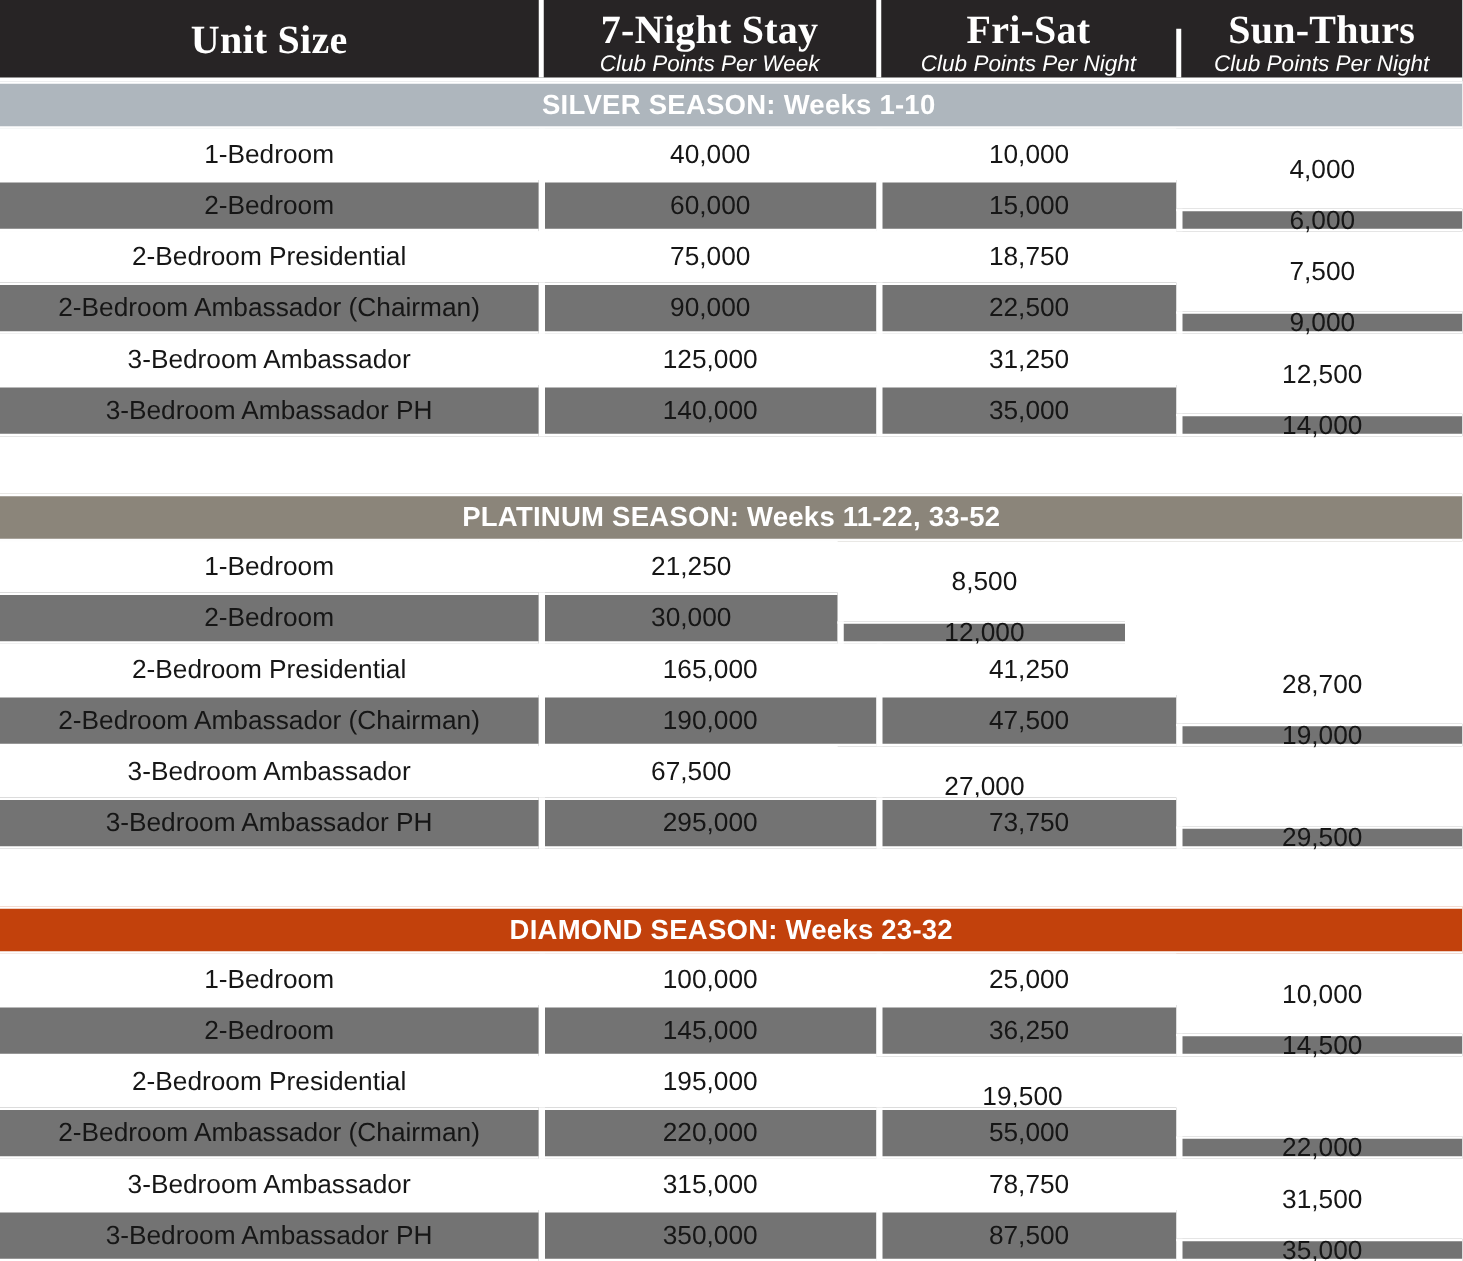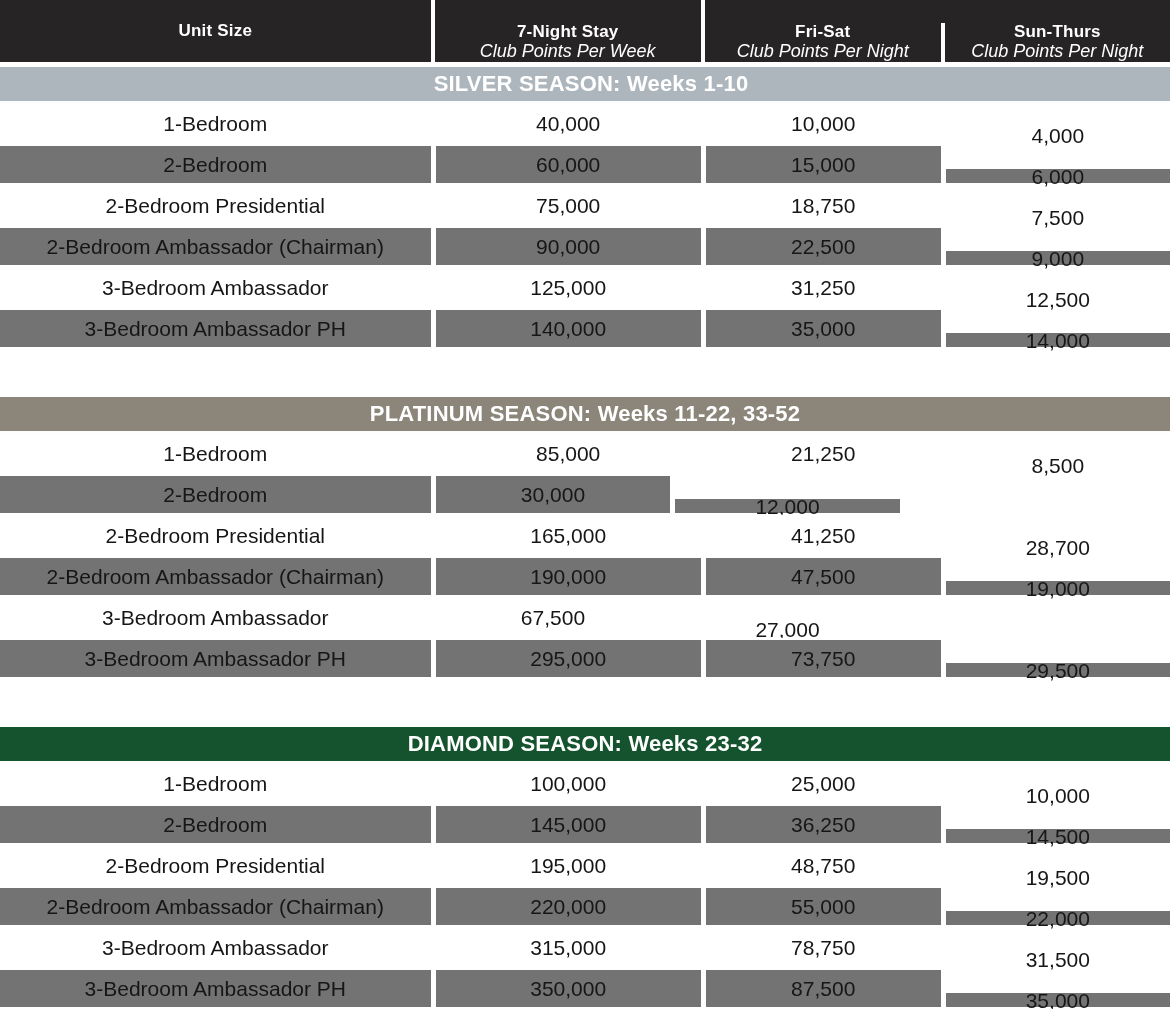--- a/index.html
+++ b/index.html
@@ -14,21 +14,21 @@
   .thead {
     display: flex; height: 62px;
     background: #272425; color: #ffffff;
     border-bottom: 3px solid #ffffff; box-sizing: content-box;
   }
   .th {
     display: flex; flex-direction: column; justify-content: center; align-items: center;
     box-sizing: border-box; text-align: center;
   }
   .th + .th { border-left: 4px solid #ffffff; justify-content: flex-end; }
-  .h-title { font-size: 17px; font-weight: bold; line-height: 1.15; letter-spacing: 0.2px; }
+  .h-title { font-size: 32px; font-weight: bold; line-height: 1.15; letter-spacing: 0.2px; font-family: Liberation Serif, serif; }
   .h-sub   { font-size: 18px; font-style: italic; font-weight: 400; line-height: 1.15; }
   .h-sub:empty { display: none; }
 
   
   .c0 { width: 36.8%; }
   .c1 { width: 23.1%; }
   .c2 { width: 20.5%; }
   .c3 { width: 19.6%; margin-top: 23px; }
 
   
@@ -113,21 +113,20 @@
       <div class="row alt">
         <div class="cell c0">3-Bedroom Ambassador PH</div>
         <div class="cell c1">140,000</div>
         <div class="cell c2">35,000</div>
         <div class="cell c3">14,000</div>
       </div>
       <div class="section-gap"></div>
       <div class="season-bar" style="background: rgb(139, 133, 122);">PLATINUM SEASON: Weeks 11-22, 33-52</div>
       <div class="row">
         <div class="cell c0">1-Bedroom</div>
-        <div class="cell c1">85,000</div>
         <div class="cell c2">21,250</div>
         <div class="cell c3">8,500</div>
       </div>
       <div class="row alt">
         <div class="cell c0">2-Bedroom</div>
         <div class="cell c2">30,000</div>
         <div class="cell c3">12,000</div>
       </div>
       <div class="row">
         <div class="cell c0">2-Bedroom Presidential</div>
@@ -146,37 +145,36 @@
         <div class="cell c2">67,500</div>
         <div class="cell c3">27,000</div>
       </div>
       <div class="row alt">
         <div class="cell c0">3-Bedroom Ambassador PH</div>
         <div class="cell c1">295,000</div>
         <div class="cell c2">73,750</div>
         <div class="cell c3">29,500</div>
       </div>
       <div class="section-gap"></div>
-      <div class="season-bar" style="background: #14532d;">DIAMOND SEASON: Weeks 23-32</div>
+      <div class="season-bar" style="background: #c2410c;">DIAMOND SEASON: Weeks 23-32</div>
       <div class="row">
         <div class="cell c0">1-Bedroom</div>
         <div class="cell c1">100,000</div>
         <div class="cell c2">25,000</div>
         <div class="cell c3">10,000</div>
       </div>
       <div class="row alt">
         <div class="cell c0">2-Bedroom</div>
         <div class="cell c1">145,000</div>
         <div class="cell c2">36,250</div>
         <div class="cell c3">14,500</div>
       </div>
       <div class="row">
         <div class="cell c0">2-Bedroom Presidential</div>
         <div class="cell c1">195,000</div>
-        <div class="cell c2">48,750</div>
         <div class="cell c3">19,500</div>
       </div>
       <div class="row alt">
         <div class="cell c0">2-Bedroom Ambassador (Chairman)</div>
         <div class="cell c1">220,000</div>
         <div class="cell c2">55,000</div>
         <div class="cell c3">22,000</div>
       </div>
       <div class="row">
         <div class="cell c0">3-Bedroom Ambassador</div>

